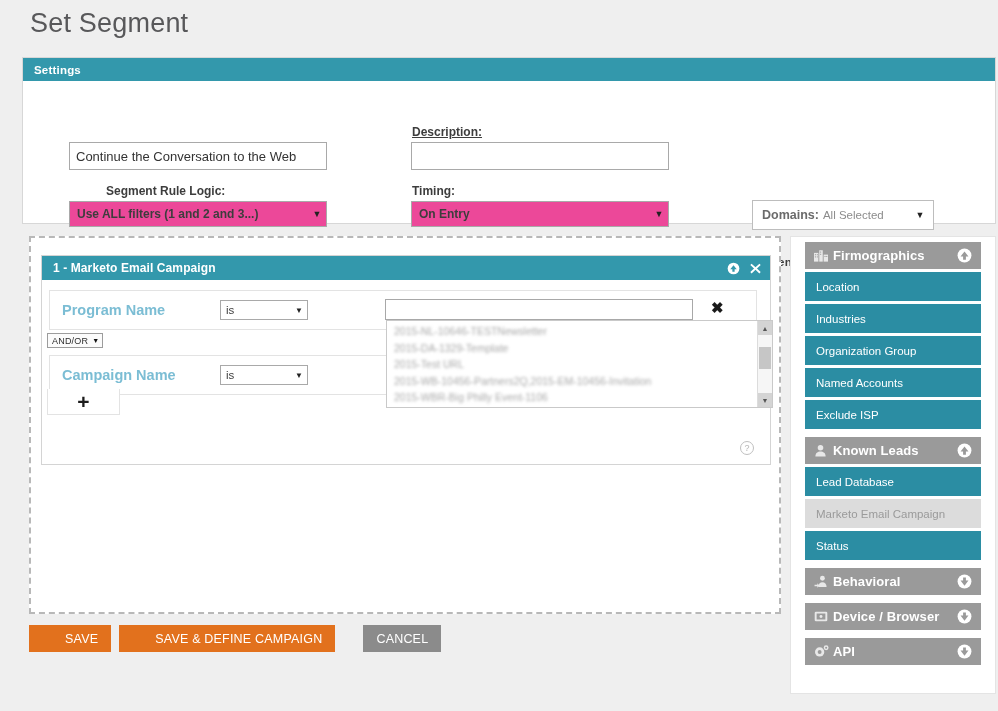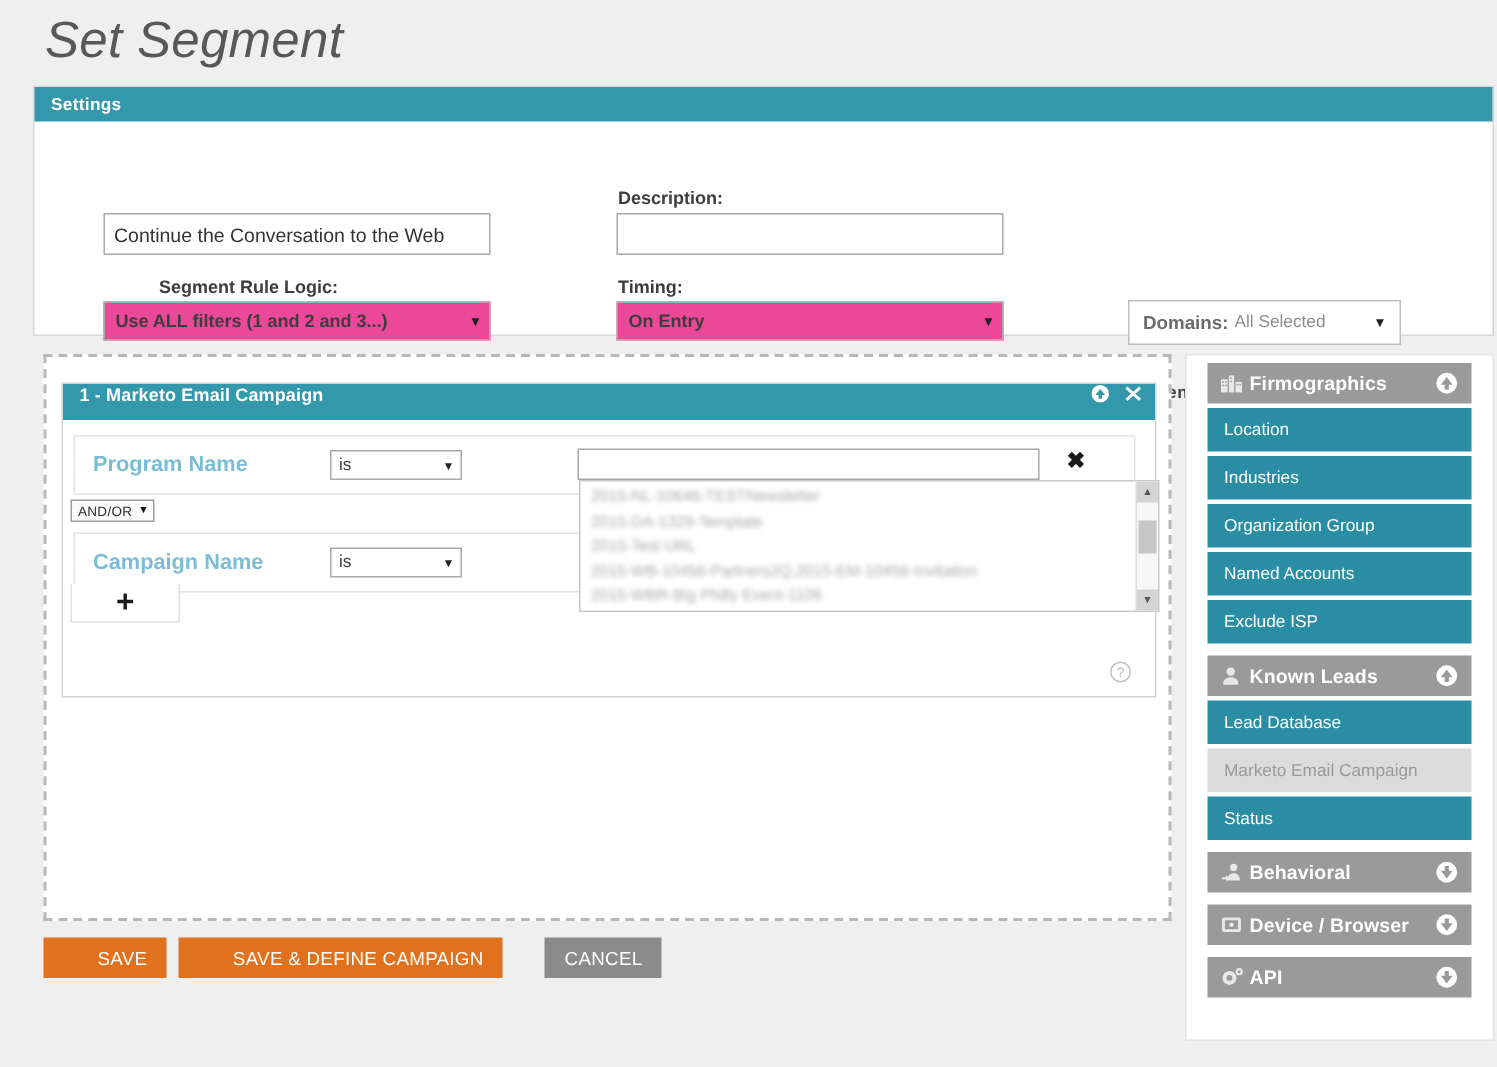--- a/index.html
+++ b/index.html
@@ -9,23 +9,22 @@
     width: 998px; height: 711px;
     background: #efefef;
     font-family: "Liberation Sans", sans-serif;
     overflow: hidden;
   }
   .page { position: relative; width: 998px; height: 711px; }
 
   
   .page-title {
     position: absolute; left: 30px; top: 8px;
-    font-size: 34px; color: #58585a; font-weight: 400;
+    font-size: 27px; color: #58585a; font-weight: 400;
     letter-spacing: 0.2px;
-    font-style: italic;
   }
 
   
   .settings-panel {
     position: absolute; left: 22px; top: 57px;
     width: 974px; height: 167px;
     background: #ffffff;
     border: 1px solid #d7d7d7;
   }
   .settings-header {
@@ -89,21 +88,21 @@
     background: #fff;
   }
 
   .filter-card {
     position: absolute; left: 10px; top: 17px;
     width: 730px; height: 210px;
     background: #ffffff; border: 1px solid #d4d4d4;
   }
   .filter-card-header {
     height: 24px; background: #3398ac; color: #fff;
-    display: flex; align-items: flex-start; padding: 0 8px 0 11px;
+    display: flex; align-items: center; padding: 0 8px 0 11px;
     font-size: 12px; font-weight: bold;
   }
   .filter-card-title { flex: 1; letter-spacing: 0.1px; }
   .hdr-icon { margin-left: 9px; display: inline-flex; align-items: center; cursor: pointer; }
 
   .filter-card-body { position: relative; height: 185px; }
 
   .rule-row {
     position: absolute; left: 10px; width: 708px; height: 40px;
     border: 1px solid #e3e3e3; background: #fff;
@@ -234,21 +233,21 @@
 
   <div class="settings-panel">
     <div class="settings-header">
       <span>Settings</span>
     </div>
     <div class="settings-body">
 
       <div class="fld-label" style="left:47px; top:44px;margin-top:20px;">Name:</div>
       <input class="txt-input" style="left: 46px; top: 61px; width: 258px; height: 28px;" value="Continue the Conversation to the Web">
 
-      <div class="fld-label" style="left:389px; top:44px;">Description:</div>
+      <div class="fld-label" style="left:389px; top:44px;text-decoration:underline;">Description:</div>
       <textarea class="txt-input" style="left: 388px; top: 61px; width: 258px; height: 28px;" placeholder=""></textarea>
 
       <div class="fld-label" style="left:47px; top:103px;margin-left:36px;">Segment Rule Logic:</div>
       <div class="sel-wrap" style="left:46px; top:120px; width:258px; height:26px;">
         <span class="sel-text">Use ALL filters (1 and 2 and 3...)</span>
         <span class="caret">▼</span>
       </div>
 
       <div class="fld-label" style="left:389px; top:103px;">Timing:</div>
       <div class="sel-wrap" style="left:388px; top:120px; width:258px; height:26px;">

